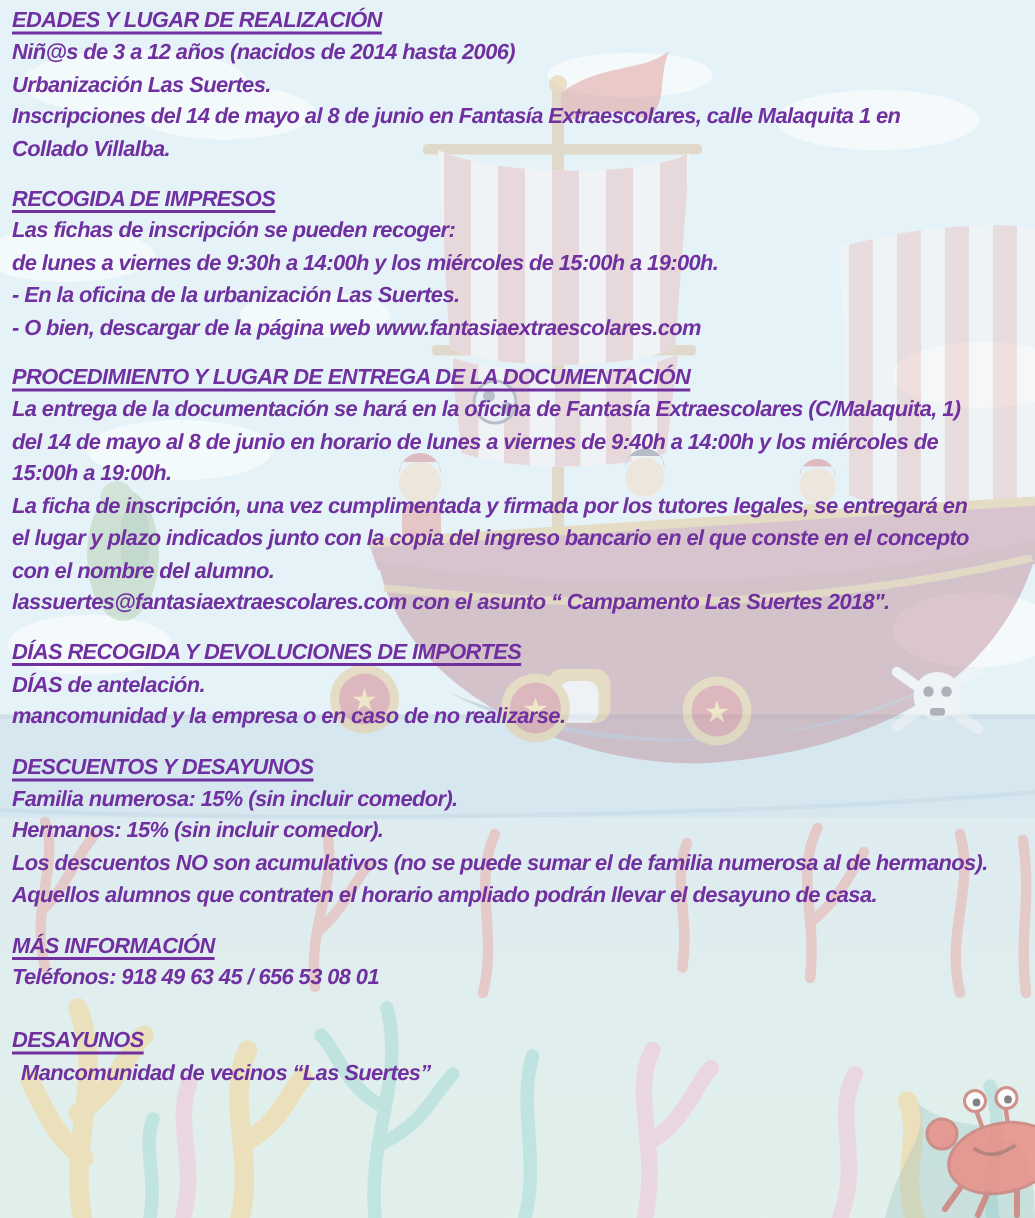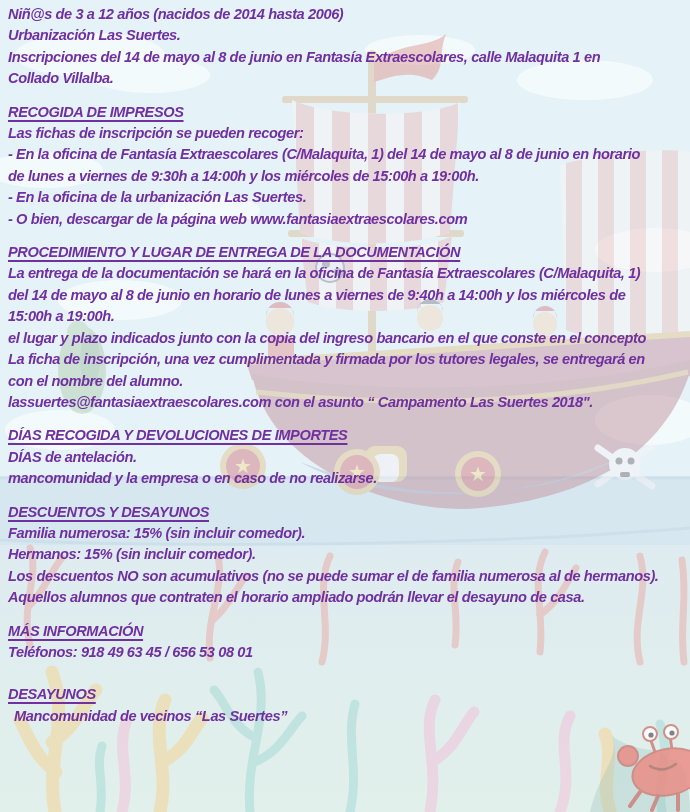--- a/index.html
+++ b/index.html
@@ -208,40 +208,40 @@
       <circle cx="628" cy="756" r="10" fill="var(--crab-red)" stroke="#b8463c" stroke-width="2"></circle>
       <path d="M640,792 L630,806 M658,796 L652,810 M678,794 L678,810" stroke="#b8463c" stroke-width="4" stroke-linecap="round"></path>
       <path d="M650,766 Q662,774 676,764" stroke="#8e352d" stroke-width="2.5" fill="none" stroke-linecap="round"></path>
     </g>
 
     <rect x="0" y="0" width="690" height="812" fill="#ffffff" opacity="0.32" data-name="white-wash-overlay"></rect>
   </svg>
 
   <div class="content" id="sections-root" data-name="document-content">
       <div class="section" data-name="section-edades">
+        <div class="heading" data-name="section-heading">EDADES Y LUGAR DE REALIZACIÓN</div>
         <div class="line" data-name="text-line">Niñ@s de 3 a 12 años (nacidos de 2014 hasta 2006)</div>
         <div class="line" data-name="text-line">Urbanización Las Suertes.</div>
         <div class="line" data-name="text-line">Inscripciones del 14 de mayo al 8 de junio en Fantasía Extraescolares, calle Malaquita 1 en</div>
         <div class="line" data-name="text-line">Collado Villalba.</div>
       </div>
       <div class="section" data-name="section-recogida">
         <div class="heading" data-name="section-heading">RECOGIDA DE IMPRESOS</div>
         <div class="line" data-name="text-line">Las fichas de inscripción se pueden recoger:</div>
-        <div class="line" data-name="text-line">- En la oficina de Fantasía Extraescolares (C/Malaquita, 1) del 14 de mayo al 8 de junio en horario</div>
         <div class="line" data-name="text-line">de lunes a viernes de 9:30h a 14:00h y los miércoles de 15:00h a 19:00h.</div>
         <div class="line" data-name="text-line">- En la oficina de la urbanización Las Suertes.</div>
         <div class="line" data-name="text-line">- O bien, descargar de la página web www.fantasiaextraescolares.com</div>
       </div>
       <div class="section" data-name="section-procedimiento">
         <div class="heading" data-name="section-heading">PROCEDIMIENTO Y LUGAR DE ENTREGA DE LA DOCUMENTACIÓN</div>
         <div class="line" data-name="text-line">La entrega de la documentación se hará en la oficina de Fantasía Extraescolares (C/Malaquita, 1)</div>
         <div class="line" data-name="text-line">del 14 de mayo al 8 de junio en horario de lunes a viernes de 9:40h a 14:00h y los miércoles de</div>
         <div class="line" data-name="text-line">15:00h a 19:00h.</div>
+        <div class="line" data-name="text-line">La ficha de inscripción, una vez cumplimentada y firmada por los tutores legales, se entregará en</div>
         <div class="line" data-name="text-line">el lugar y plazo indicados junto con la copia del ingreso bancario en el que conste en el concepto</div>
-        <div class="line" data-name="text-line">La ficha de inscripción, una vez cumplimentada y firmada por los tutores legales, se entregará en</div>
         <div class="line" data-name="text-line">con el nombre del alumno.</div>
         <div class="line" data-name="text-line">lassuertes@fantasiaextraescolares.com con el asunto “ Campamento Las Suertes 2018".</div>
       </div>
       <div class="section" data-name="section-dias-sueltos">
         <div class="heading" data-name="section-heading">DÍAS RECOGIDA Y DEVOLUCIONES DE IMPORTES</div>
         <div class="line" data-name="text-line">DÍAS de antelación.</div>
         <div class="line" data-name="text-line">mancomunidad y la empresa o en caso de no realizarse.</div>
       </div>
       <div class="section" data-name="section-descuentos">
         <div class="heading" data-name="section-heading">DESCUENTOS Y DESAYUNOS</div>

